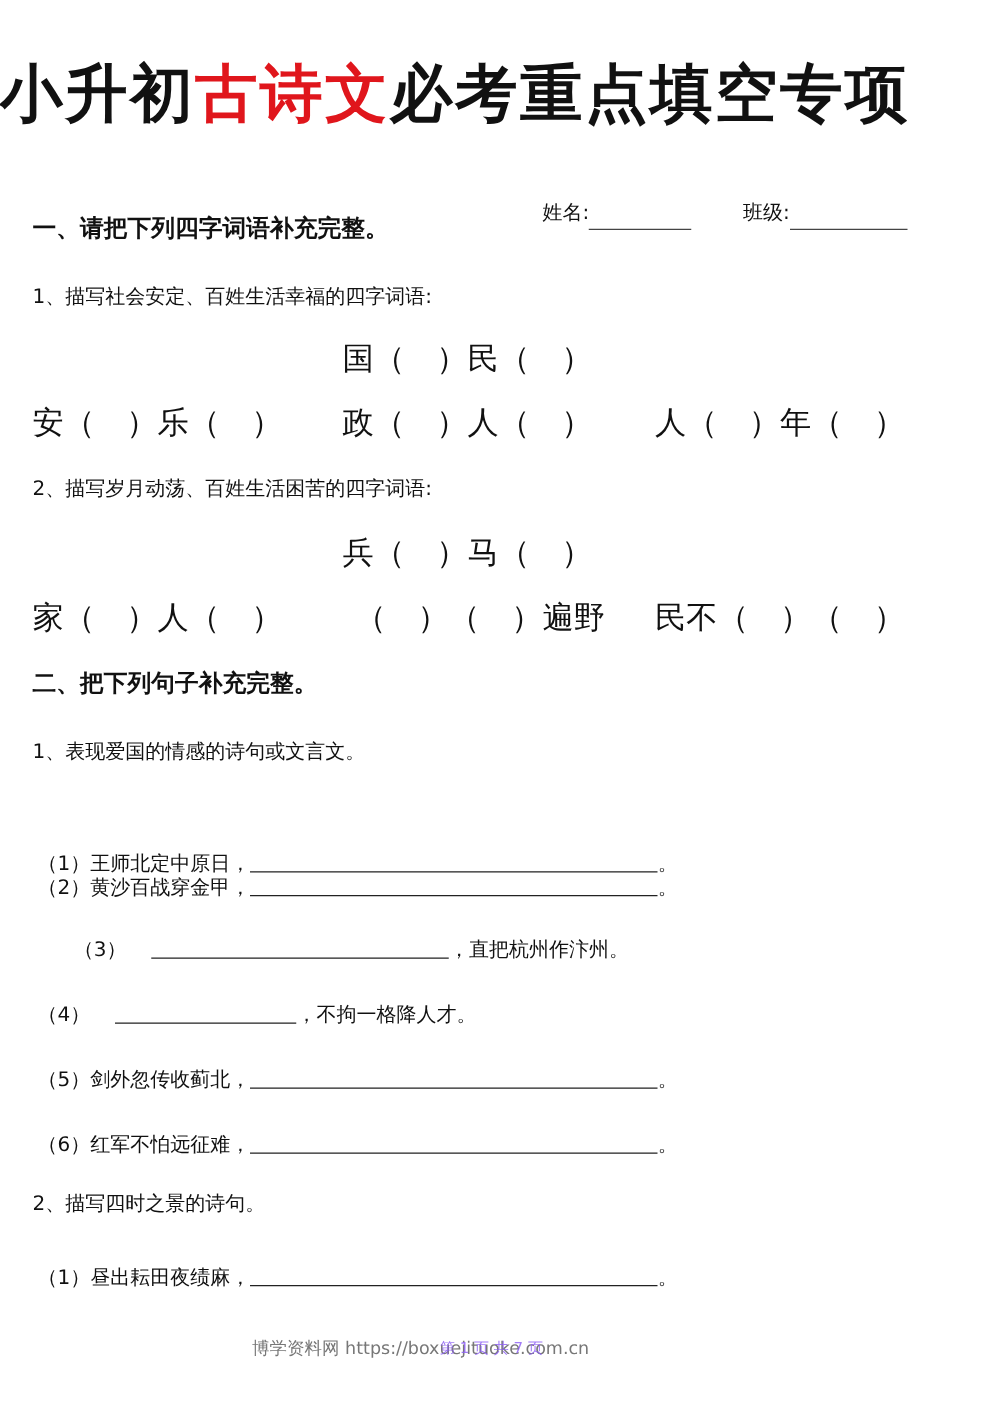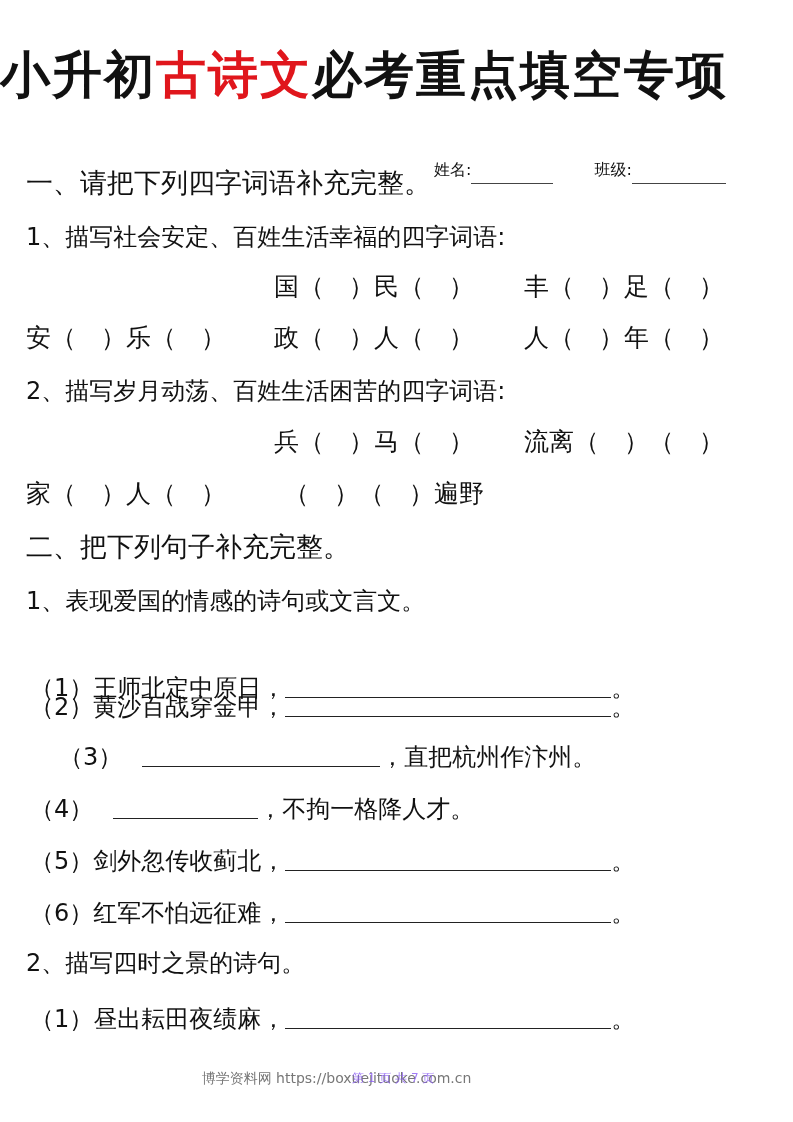--- a/index.html
+++ b/index.html
@@ -15,23 +15,23 @@
     }
     .title .red { color: #e0161c; }
     .meta {
       position: absolute; top: 126px; left: 434px; font-size: 16px; font-weight: normal;
       white-space: nowrap; line-height: 28px; margin-top: 30px;
     }
     .meta .blank { display: inline-block; border-bottom: 1.5px solid #444; vertical-align: bottom; height: 24px; }
     .meta .name-blank { width: 82px; margin-right: 36px; }
     .meta .class-blank { width: 94px; }
     .line {
-      position: absolute; left: 26px; white-space: nowrap; font-size: 24px; line-height: 34px;
+      position: absolute; left: 26px; white-space: nowrap; font-size: 16px; line-height: 34px;
     }
-    .h1 { font-weight: normal; font-size: 27px; }
+    .h1 { font-weight: bold; font-size: 19px; }
     .row { position: absolute; left: 26px; width: 740px; height: 36px; font-size: 25px; line-height: 36px; }
     .cell { position: absolute; top: 0; white-space: pre; }
     .blankline { display: inline-block; border-bottom: 1.5px solid #222; height: 26px; vertical-align: baseline; position: relative; top: 2px; }
     .footer {
       position: absolute; top: 1070px; left: 0; width: 673px; text-align: center;
       font-size: 14px; color: #777; white-space: nowrap;
     }
     .footer .pg { position: absolute; left: 352px; top: 0; color: #8b5cf6; font-size: 12px; opacity: 0.8; }
   </style>
 </head>
@@ -44,37 +44,36 @@
 <div class="meta">
   <span>姓名:</span><span class="blank name-blank"></span>
   <span>班级:</span><span class="blank class-blank"></span>
 </div>
 
 <div class="line h1" style="top:166px;">一、请把下列四字词语补充完整。</div>
 <div class="line" style="top:220px;">1、描写社会安定、百姓生活幸福的四字词语:</div>
 
 <div class="row" style="top:269px;">
   <span class="cell" style="left:248px;">国（　）民（　）</span>
-  <span class="cell" style="left:498px;">丰（　）足（　）</span>
 </div>
 <div class="row" style="top:320px;">
   <span class="cell" style="left:0;">安（　）乐（　）</span>
   <span class="cell" style="left:248px;">政（　）人（　）</span>
   <span class="cell" style="left:498px;">人（　）年（　）</span>
 </div>
 
 <div class="line" style="top:374px;">2、描写岁月动荡、百姓生活困苦的四字词语:</div>
 
 <div class="row" style="top:424px;">
   <span class="cell" style="left:248px;">兵（　）马（　）</span>
-  <span class="cell" style="left:498px;">流离（　）（　）</span>
 </div>
 <div class="row" style="top:476px;">
   <span class="cell" style="left:0;">家（　）人（　）</span>
   <span class="cell" style="left:258px;">（　）（　）遍野</span>
+  <span class="cell" style="left:498px;">民不（　）（　）</span>
 </div>
 
 <div class="line h1" style="top:530px;">二、把下列句子补充完整。</div>
 <div class="line" style="top:584px;">1、表现爱国的情感的诗句或文言文。</div>
 
 <div class="line" style="top:634px;left:30px;margin-top:35px;">
   <span>（1）</span><span>王师北定中原日，</span><span class="blankline" style="width:326px;"></span><span>。</span>
 </div>
 <div class="line" style="top:688px;left:30px;">
   <span>（2）</span><span>黄沙百战穿金甲，</span><span class="blankline" style="width:326px;"></span><span>。</span>

